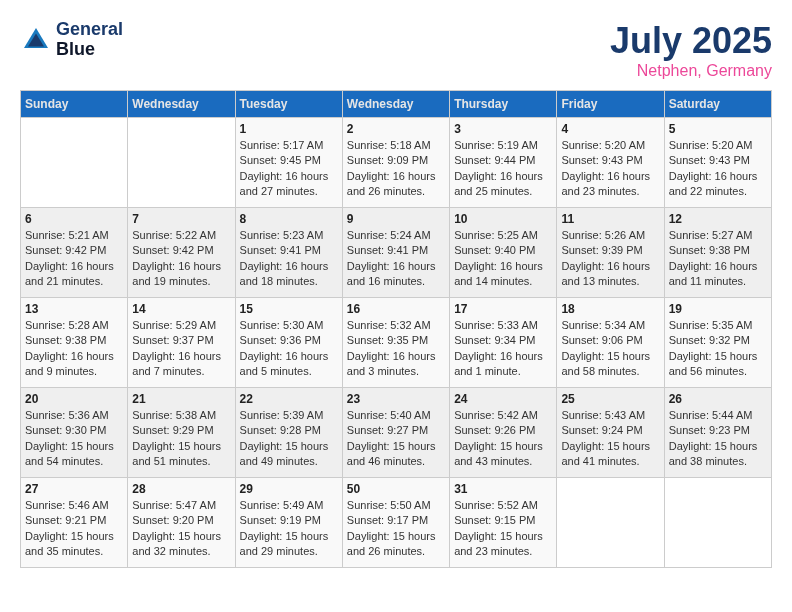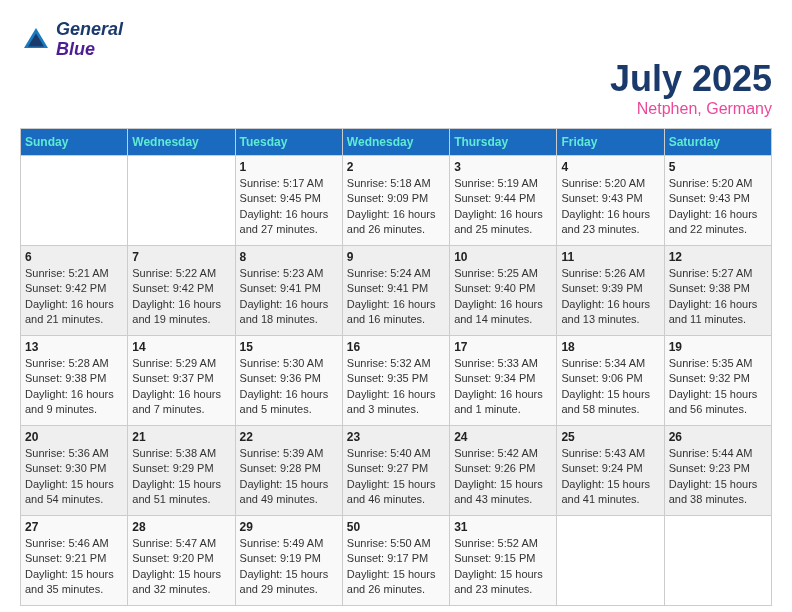--- a/index.html
+++ b/index.html
@@ -19,50 +19,48 @@
     .logo {
       display: flex;
       align-items: center;
       gap: 4px;
     }
     .logo-text {
       font-size: 18px;
       font-weight: bold;
       color: #1a3a6b;
       line-height: 1.1;
-      font-style: italic;
     }
     .logo-text span {
-      color: #4c1d95;
+      color: #0f172a;
     }
     .logo-icon {
       width: 32px;
       height: 32px;
     }
     .title-area {
       text-align: right;
-      margin-top: 38px;
     }
     .month-title {
       font-size: 36px;
       font-weight: bold;
       color: #1a3a6b;
     }
     .subtitle {
       font-size: 16px;
       color: #ec4899;
     }
     .calendar {
       width: 100%;
       border-collapse: collapse;
       font-size: 11px;
     }
     .calendar th {
       background-color: #1a6bbf;
-      color: #5eead4;
+      color: #e5e5e5;
       padding: 6px 4px;
       text-align: left;
       font-size: 12px;
       font-weight: bold;
       border: 1px solid #ccc;
     }
     .calendar td {
       border: 1px solid #ccc;
       vertical-align: top;
       padding: 4px;

